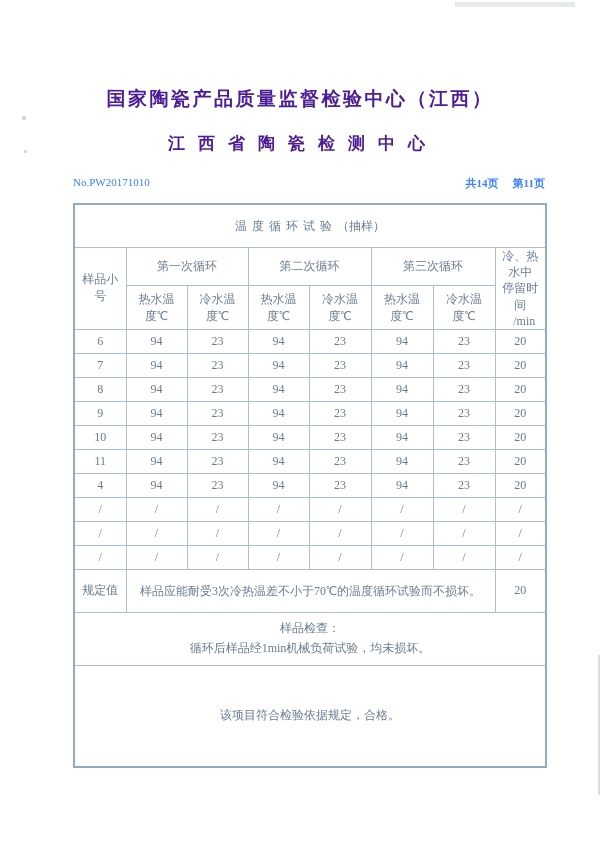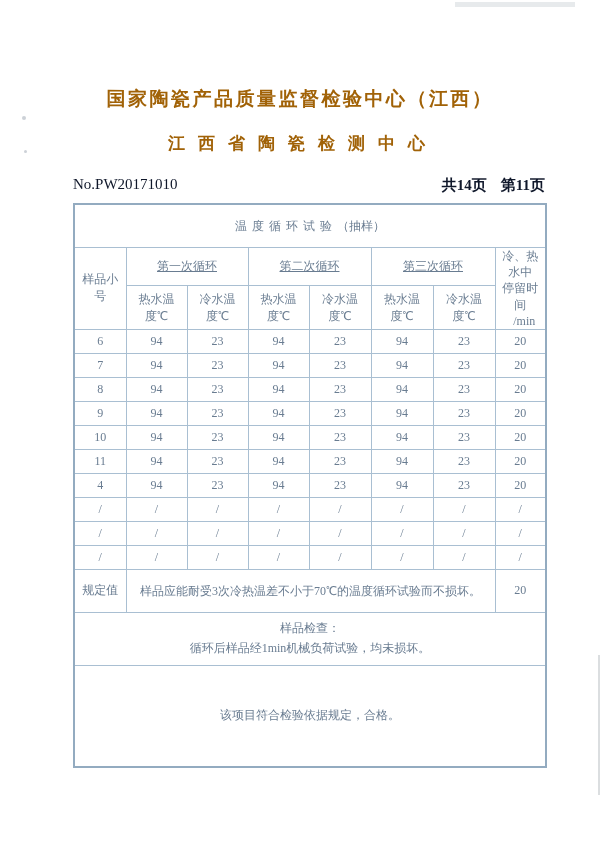--- a/index.html
+++ b/index.html
@@ -7,43 +7,43 @@
     position:relative; width:600px; height:859px; background:#ffffff;
     font-family:"Liberation Serif", serif; overflow:hidden;
   }
   
   .speck { position:absolute; border-radius:50%; background:#8e9aa6; opacity:.45; }
   .speck1 { left:22px; top:116px; width:4px; height:4px; }
   .speck2 { left:24px; top:150px; width:3px; height:3px; }
   .smudge-top { position:absolute; left:455px; top:2px; width:120px; height:5px; background:#e7eaec; }
   .edge-right { position:absolute; right:0; top:655px; width:2px; height:140px; background:#c3c8cb; opacity:.6; }
 
-  .head { position:absolute; left:0; width:600px; text-align:center; color:#a16207; }
+  .head { position:absolute; left:0; width:600px; text-align:center; color:#4c1d95; }
   .org1 { top:86px; font-size:19px; font-weight:600; letter-spacing:2.5px; }
   .org2 { top:118px; font-size:17px; font-weight:600; letter-spacing:13px; text-indent:6px;margin-top:14px; }
   .rtitle { top:149px; font-size:17px; font-weight:600; letter-spacing:17px; text-indent:8px; }
 
-  .meta { position:absolute; left:73px; top:176px; width:472px; font-size:15px; color:#0f172a; }
+  .meta { position:absolute; left:73px; top:176px; width:472px; font-size:11px; color:#3b82f6; }
   .meta .no { float:left; }
   .meta .pages { float:right; }
   .meta .pages span { margin-left:14px;font-weight:bold; }
 
   table.report {
     position:absolute; left:73px; top:203px; width:472px;
     border-collapse:collapse; table-layout:fixed;
     border:2px solid #93abc0;
   }
   table.report td {
     border:1px solid #a9bfd2; color:#697c91;
     text-align:center; vertical-align:middle;
     font-size:12px; padding:0 2px; overflow:hidden;
   }
   td.ttl { height:42px; font-size:14px; color:#60768e;border-radius:6px; }
   td.ttl .sp { letter-spacing:5px; }
-  td.cyc { height:30px; font-size:12px;text-decoration:underline; }
+  td.cyc { height:30px; font-size:12px; }
   td.sub { height:29px; font-size:11px; letter-spacing:0; }
   td.sample { font-size:11.5px; }
   td.dwell { font-size:10px; text-align:left; padding:0 1px 0 3px; line-height:1.35; }
   td.dwell .l3 { padding-left:8px; }
   td.num { height:23px; font-size:12.5px; color:#7e8d9e; }
   td.spec-label { height:42px; font-size:12px; }
   td.spec-text { text-align:left; padding:2px 5px; font-size:12px; line-height:1.4; }
   td.spec-num { font-size:12.5px; color:#7e8d9e; }
   td.block { text-align:left; vertical-align:top; padding:4px 6px; font-size:12.5px; line-height:1.65; }
   td.check { height:52px; }

